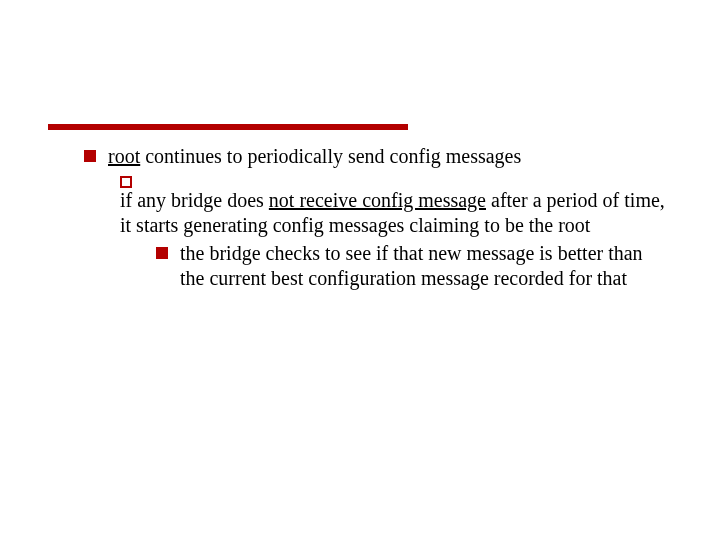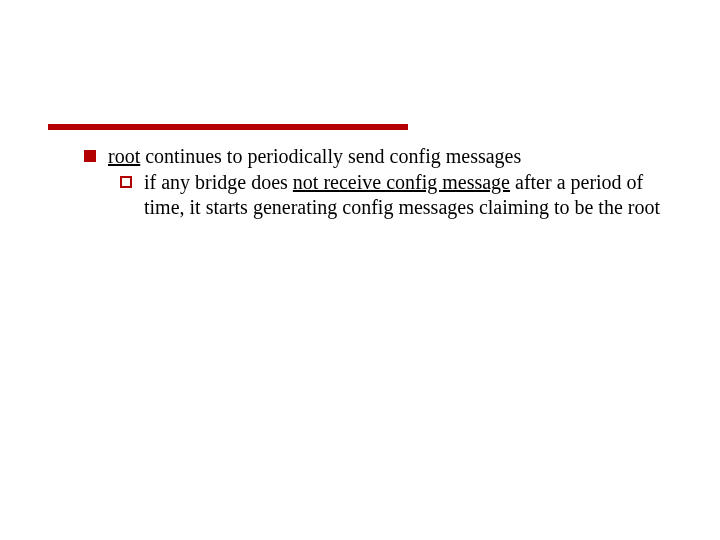--- a/index.html
+++ b/index.html
@@ -46,21 +46,21 @@
 }
 .bullet.filled {
   background: #b30000;
 }
 .bullet.hollow {
   background: #ffffff;
   border: 2px solid #b30000;
   box-sizing: border-box;
 }
 .lvl1 { margin-left: 0; }
-.lvl2 { margin-left: 36px; }
+.lvl2 { margin-left: 36px; flex-direction: column; }
 .lvl3 { margin-left: 72px; }
 .txt { flex: 1 1 auto; }
 .txt .u { text-decoration: underline; }
 .spacer { height: 2px; }
 </style>
 </head>
 <body>
 
 <div class="slide">
   <div class="title-underline"></div>
@@ -81,15 +81,19 @@
       <div class="txt">
         <span>if any bridge does </span><span class="u">not receive config message</span><span> after a period of time, it starts generating config messages claiming to be the root</span>
       </div>
     </div>
 
     <div class="spacer"></div>
 
 
     <div class="spacer"></div>
 
+    <div class="row lvl3">
+      <div class="bullet filled"></div>
+      <div class="txt">the bridge checks to see if that new message is better than the current best configuration message recorded for that</div>
+    </div>
 
   </div>
 </div>
 
 </body></html>

